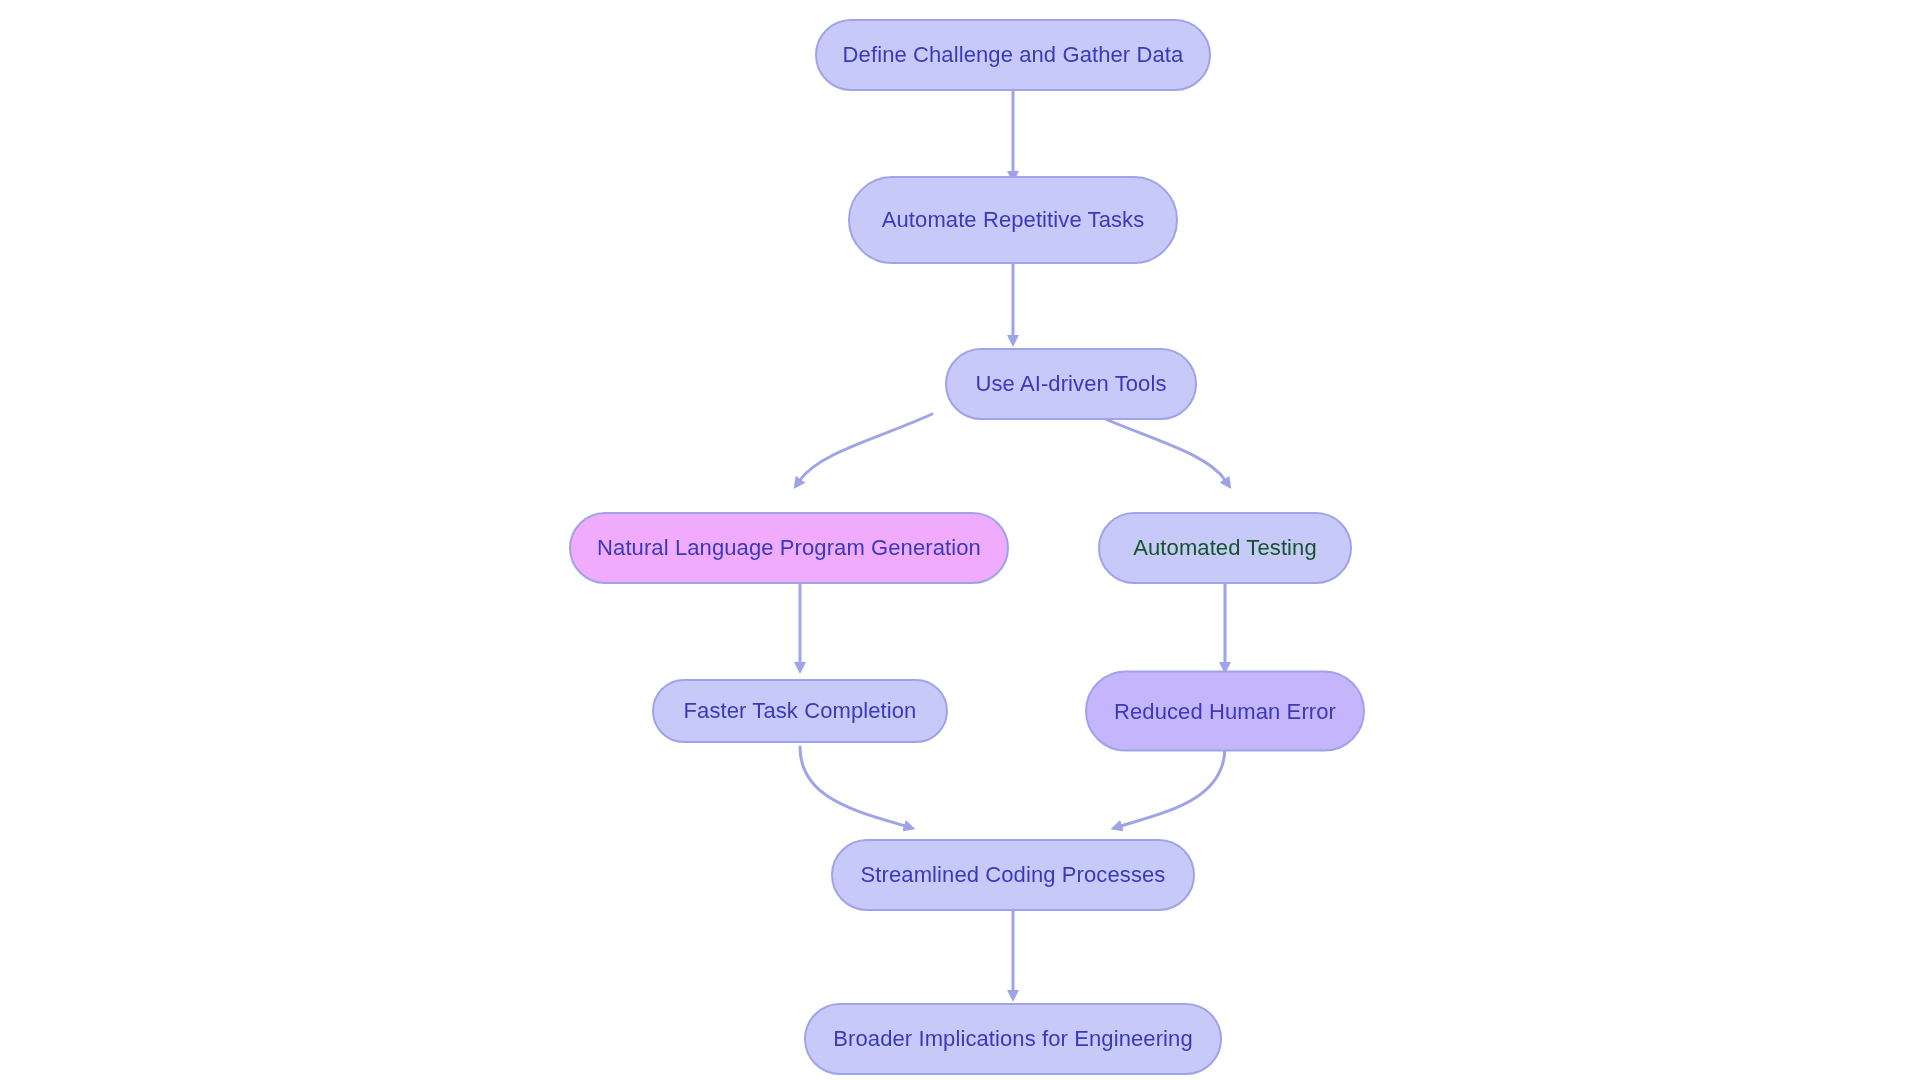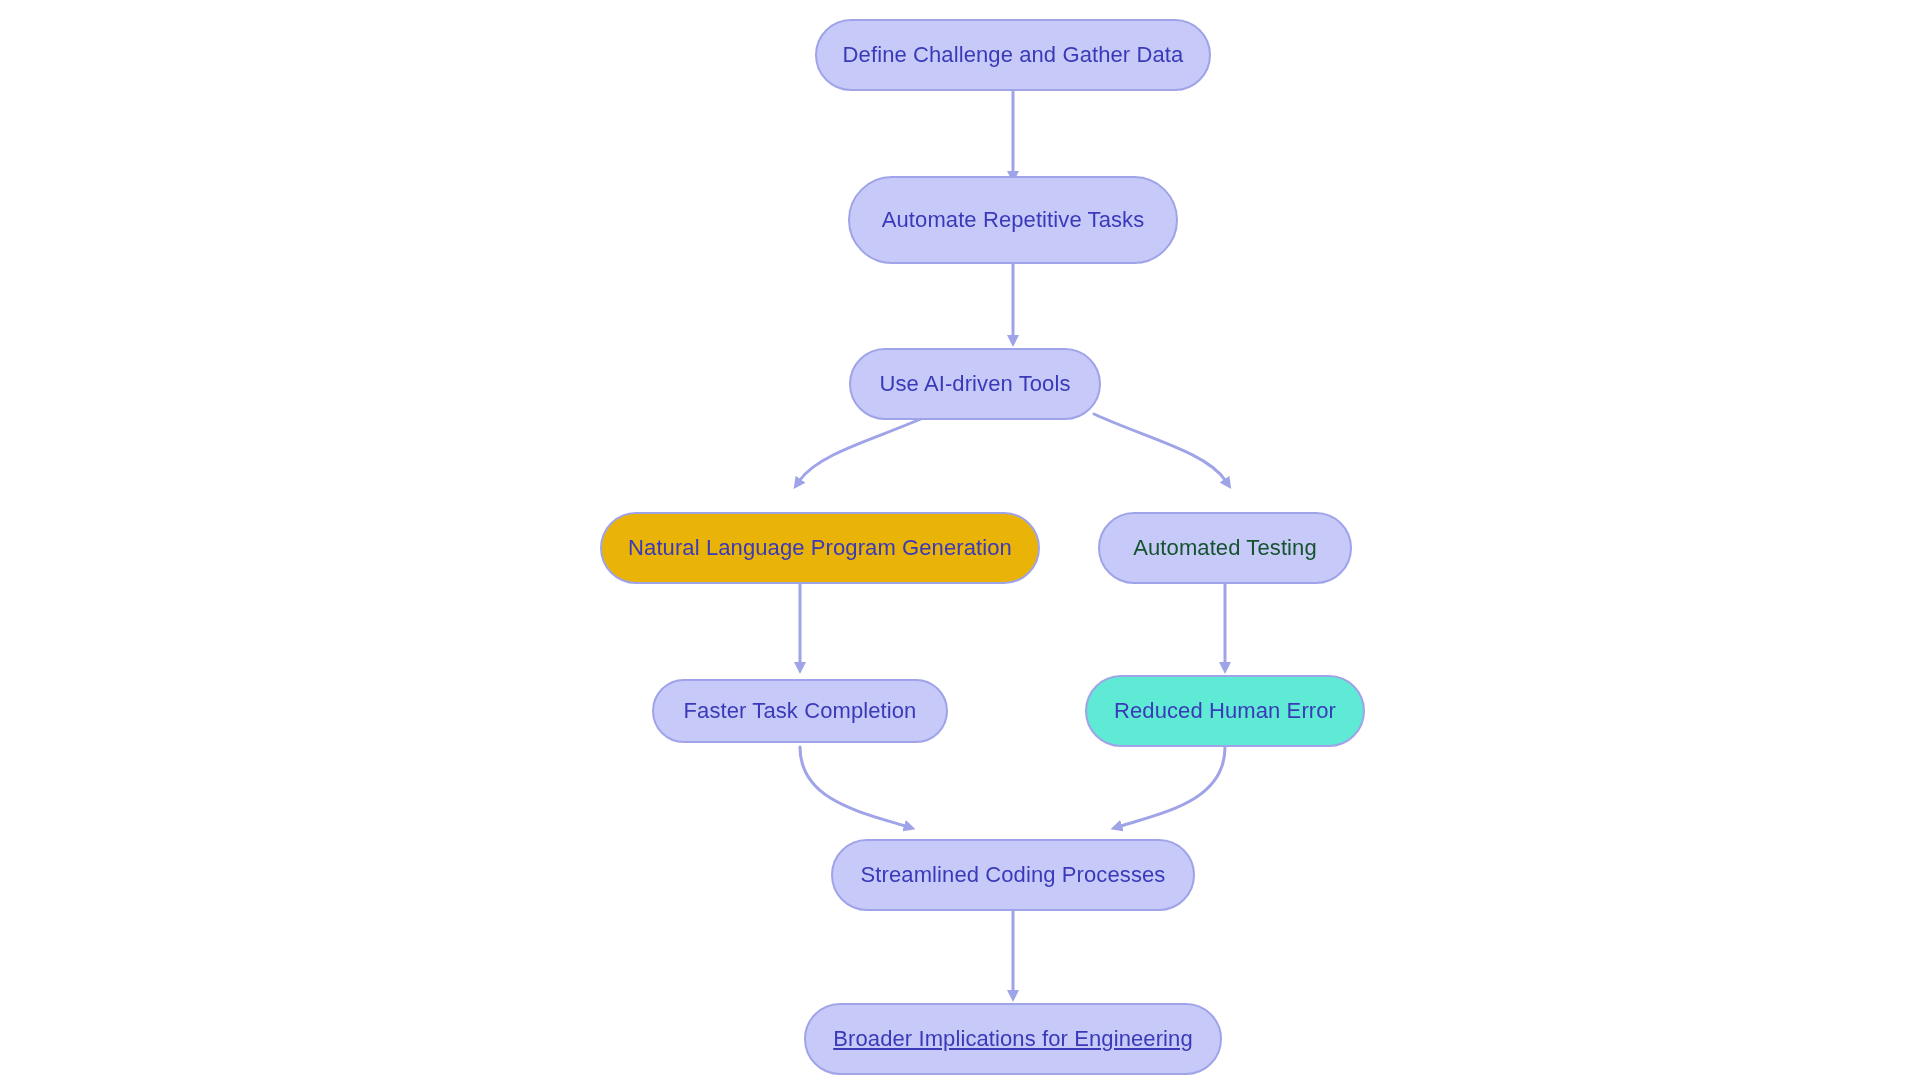--- a/index.html
+++ b/index.html
@@ -73,36 +73,36 @@
       </g>
   </svg>
 
   <div id="node-group">
       <div class="node" style="left: 1013px; top: 55px; width: 396px; height: 72px; background: rgb(199, 202, 249); border-color: rgb(159, 163, 232);">
         <span class="node-label" style="color: rgb(58, 58, 184); font-size: 22px;">Define Challenge and Gather Data</span>
       </div>
       <div class="node" style="left: 1013px; top: 220px; width: 330px; height: 88px; background: rgb(199, 202, 249); border-color: rgb(159, 163, 232);">
         <span class="node-label" style="color: rgb(58, 58, 184); font-size: 22px;">Automate Repetitive Tasks</span>
       </div>
-      <div class="node" style="left: 975px; top: 384px; width: 252px; height: 72px; background: rgb(199, 202, 249); border-color: rgb(159, 163, 232);">
+      <div class="node" style="left: 1071px; top: 384px; width: 252px; height: 72px; background: rgb(199, 202, 249); border-color: rgb(159, 163, 232);">
         <span class="node-label" style="color: rgb(58, 58, 184); font-size: 22px;">Use AI-driven Tools</span>
       </div>
-      <div class="node" style="left: 820px; top: 548px; width: 440px; height: 72px; background: #eab308; border-color: rgb(159, 163, 232);">
+      <div class="node" style="left: 789px; top: 548px; width: 440px; height: 72px; background: #f0abfc; border-color: rgb(159, 163, 232);">
         <span class="node-label" style="color: rgb(58, 58, 184); font-size: 22px;">Natural Language Program Generation</span>
       </div>
       <div class="node" style="left: 1225px; top: 548px; width: 254px; height: 72px; background: rgb(199, 202, 249); border-color: rgb(159, 163, 232);">
         <span class="node-label" style="color: #14532d; font-size: 22px;">Automated Testing</span>
       </div>
       <div class="node" style="left: 800px; top: 711px; width: 296px; height: 64px; background: rgb(199, 202, 249); border-color: rgb(159, 163, 232);">
         <span class="node-label" style="color: rgb(58, 58, 184); font-size: 22px;">Faster Task Completion</span>
       </div>
-      <div class="node" style="left: 1225px; top: 711px; width: 280px; height: 72px; background: #5eead4; border-color: rgb(159, 163, 232);">
+      <div class="node" style="left: 1225px; top: 711px; width: 280px; height: 81px; background: #c4b5fd; border-color: rgb(159, 163, 232);">
         <span class="node-label" style="color: rgb(58, 58, 184); font-size: 22px;">Reduced Human Error</span>
       </div>
       <div class="node" style="left: 1013px; top: 875px; width: 364px; height: 72px; background: rgb(199, 202, 249); border-color: rgb(159, 163, 232);">
         <span class="node-label" style="color: rgb(58, 58, 184); font-size: 22px;">Streamlined Coding Processes</span>
       </div>
       <div class="node" style="left: 1013px; top: 1039px; width: 418px; height: 72px; background: rgb(199, 202, 249); border-color: rgb(159, 163, 232);">
-        <span class="node-label" style="color: rgb(58, 58, 184); font-size: 22px; text-decoration: underline;">Broader Implications for Engineering</span>
+        <span class="node-label" style="color: rgb(58, 58, 184); font-size: 22px;">Broader Implications for Engineering</span>
       </div>
     </div>
 
 </div>
 
 </body></html>

